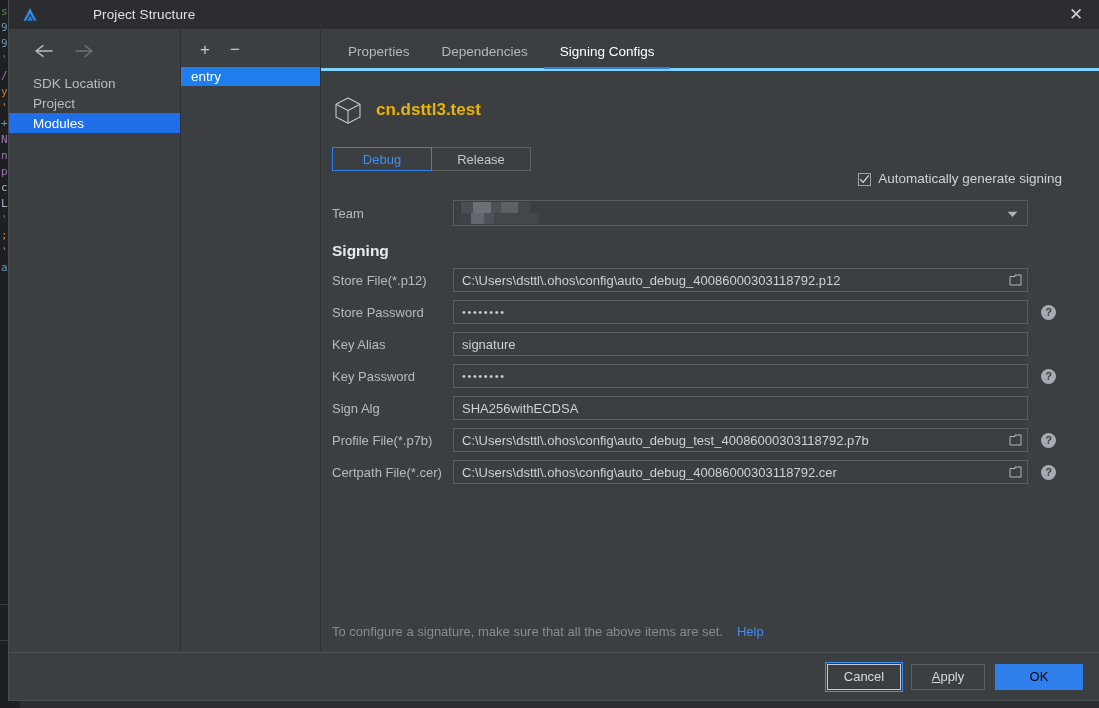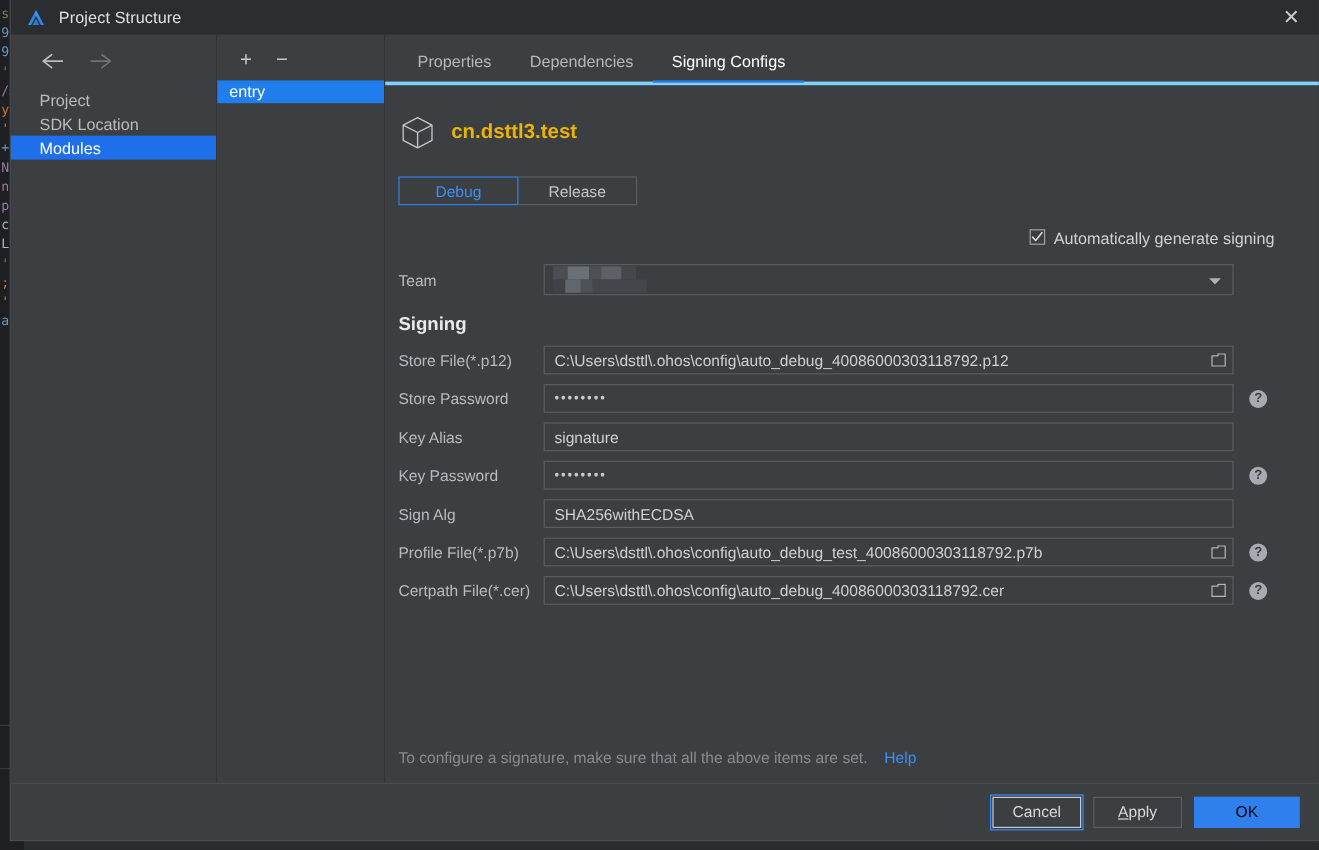--- a/index.html
+++ b/index.html
@@ -42,20 +42,21 @@
     background: #3c3f41;
     display: flex; flex-direction: column;
     box-shadow: 0 0 0 1px #4a4d50;
   }
   
   #titlebar {
     height: 29px; flex: 0 0 29px;
     background: #2b2d30;
     display: flex; align-items: center;
     position: relative;
+    gap: 44px;
   }
   #app-logo { margin-left: 12px; width: 18px; height: 18px; display:block; }
   #title-text {
     margin-left: 10px; color: #dfe1e5; font-size: 13.5px; letter-spacing: .1px;
   }
   #close-btn {
     position: absolute; right: 0; top: 0; width: 46px; height: 29px;
     display: flex; align-items: center; justify-content: center;
     color: #c8ccd2; font-size: 17px; font-weight: 300; line-height: 1;
     cursor: pointer;
@@ -132,22 +133,22 @@
   .toggle-btn {
     flex: 1 1 50%; display: flex; align-items: center; justify-content: center;
     font-size: 13px; color: #c3c6cb; cursor: pointer;
     border: 1px solid #5c5f61; background: #3c3f41;
   }
   .toggle-btn.active { border-color: #2f7fec; color: #3d8ef5; position: relative; z-index: 2; }
   .toggle-btn + .toggle-btn { margin-left: -1px; }
 
   
   #auto-sign-row {
-    display: flex; align-items: flex-start; justify-content: flex-end; gap: 7px;
-    margin-top: 20px; padding-right: 27px;
+    display: flex; align-items: flex-end; justify-content: flex-end; gap: 7px;
+    margin-top: 0; padding-right: 27px;
   }
   .cbox {
     width: 13px; height: 13px; border: 1px solid #9ea2a8; background: #3c3f41;
     display: flex; align-items: center; justify-content: center; cursor: pointer;
     flex: 0 0 13px;
   }
   .cbox svg { display: block; }
   #auto-sign-label { font-size: 13.5px; color: #cfd2d6; }
 
   
@@ -255,24 +256,24 @@
             <path d="M2 7 L9 1.6 M2 7 L9 12.4 M2 7 L18 7" stroke="#b9bcc1" stroke-width="1.4" fill="none" stroke-linecap="round"></path>
           </svg>
         </div>
         <div class="nav-arrow">
           <svg width="20" height="14" viewBox="0 0 20 14">
             <path d="M18 7 L11 1.6 M18 7 L11 12.4 M18 7 L2 7" stroke="#6e7175" stroke-width="1.4" fill="none" stroke-linecap="round"></path>
           </svg>
         </div>
       </div>
       <div class="nav-item">
+        <span>SDK Location</span>
+      </div>
+      <div class="nav-item">
         <span>Project</span>
-      </div>
-      <div class="nav-item">
-        <span>SDK Location</span>
       </div>
       <div class="nav-item selected">
         <span>Modules</span>
       </div>
     </div>
 
     <div id="module-col">
       <div id="module-toolbar">
         <div class="mod-tool-btn">+</div>
         <div class="mod-tool-btn">−</div>

